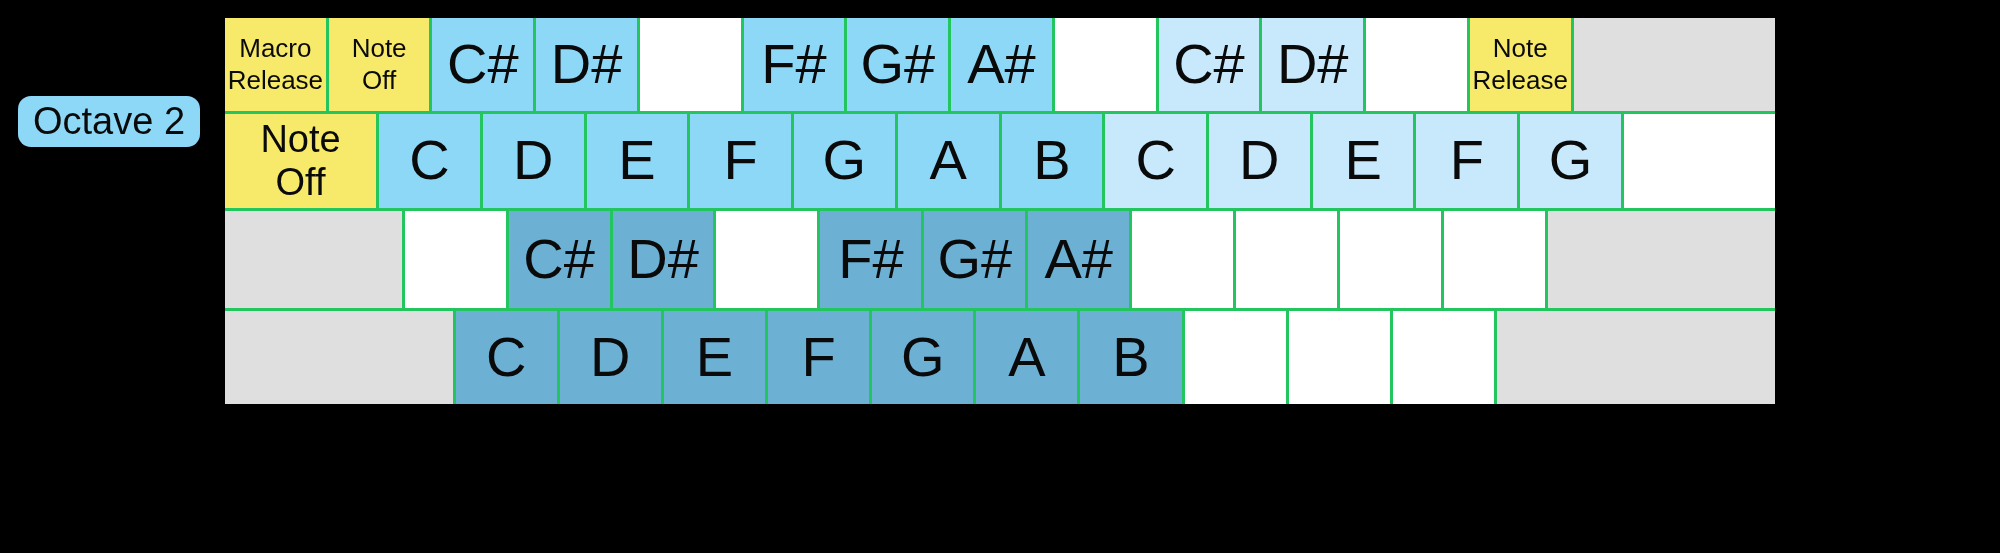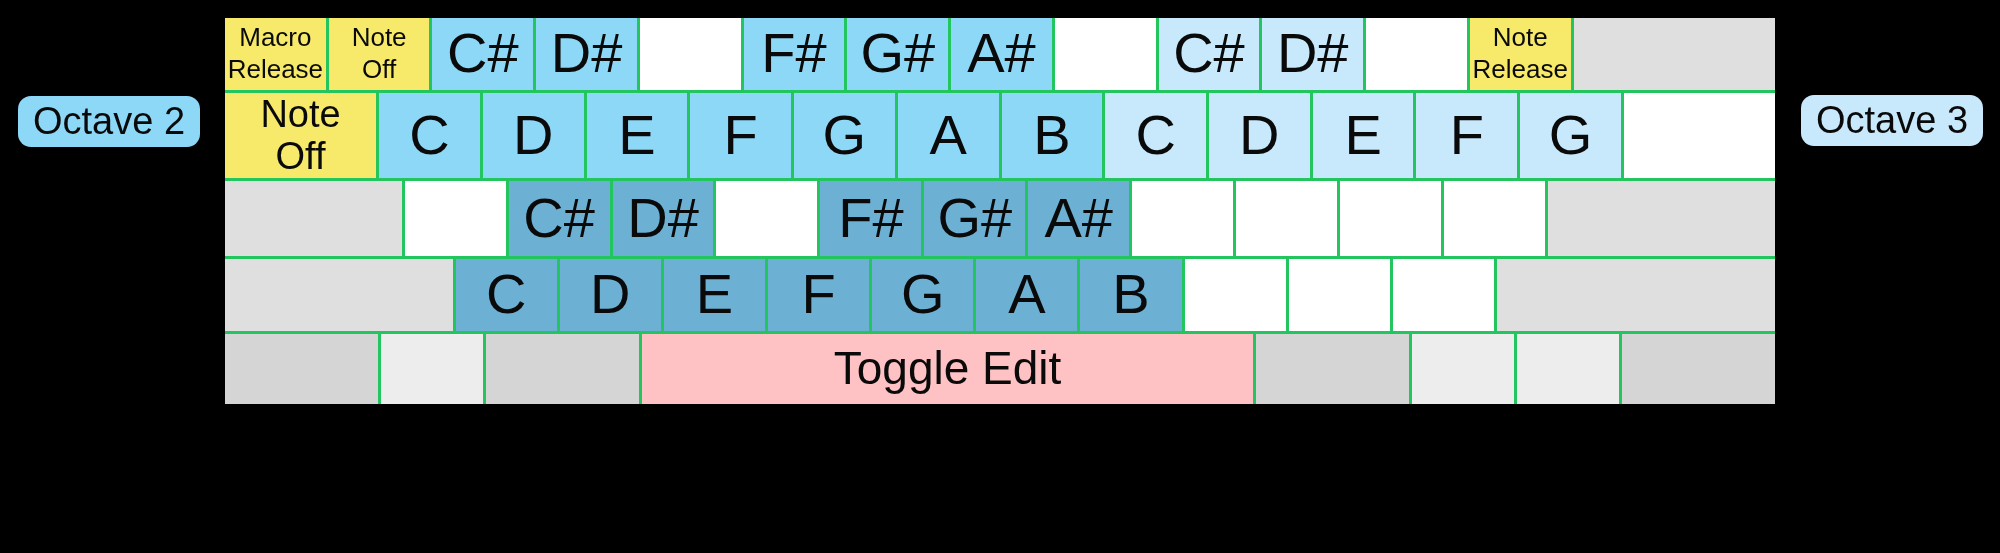--- a/index.html
+++ b/index.html
@@ -20,21 +20,20 @@
          font-size:38px;color:#0a0a0a;}
   .badge-oct2{left:18px;top:96px;}
   .badge-oct1{left:18px;top:303px;}
   .badge-oct3{left:1801px;top:95px;}
 </style>
 </head>
 <body>
 
 <div class="stage">
   <div class="badge badge-oct2" style="background: rgb(142, 216, 247);">Octave 2</div>
-  <div class="badge badge-oct3" style="background: rgb(200, 233, 251);">Octave 3</div>
   <div class="keyboard">
       <div class="row" style="height: 100px;">
         <div class="key s-sm" style="flex-grow: 4; background: rgb(247, 233, 106);">Macro
 Release</div>
         <div class="key s-sm" style="flex-grow: 4; background: rgb(247, 233, 106);">Note
 Off</div>
         <div class="key s-lg" style="flex-grow: 4; background: rgb(142, 216, 247);">C#</div>
         <div class="key s-lg" style="flex-grow: 4; background: rgb(142, 216, 247);">D#</div>
         <div class="key" style="flex-grow: 4; background: rgb(255, 255, 255);"></div>
         <div class="key s-lg" style="flex-grow: 4; background: rgb(142, 216, 247);">F#</div>
@@ -87,24 +86,14 @@
         <div class="key s-lg" style="flex-grow: 4; background: rgb(108, 176, 212);">E</div>
         <div class="key s-lg" style="flex-grow: 4; background: rgb(108, 176, 212);">F</div>
         <div class="key s-lg" style="flex-grow: 4; background: rgb(108, 176, 212);">G</div>
         <div class="key s-lg" style="flex-grow: 4; background: rgb(108, 176, 212);">A</div>
         <div class="key s-lg" style="flex-grow: 4; background: rgb(108, 176, 212);">B</div>
         <div class="key" style="flex-grow: 4; background: rgb(255, 255, 255);"></div>
         <div class="key" style="flex-grow: 4; background: rgb(255, 255, 255);"></div>
         <div class="key" style="flex-grow: 4; background: rgb(255, 255, 255);"></div>
         <div class="key" style="flex-grow: 11; background: rgb(223, 223, 223);"></div>
       </div>
-      <div class="row" style="height: 98px;">
-        <div class="key" style="flex-grow: 6; background: rgb(213, 213, 213);"></div>
-        <div class="key" style="flex-grow: 4; background: rgb(237, 237, 237);"></div>
-        <div class="key" style="flex-grow: 6; background: rgb(213, 213, 213);"></div>
-        <div class="key s-tg" style="flex-grow: 24; background: rgb(255, 194, 196);">Toggle Edit</div>
-        <div class="key" style="flex-grow: 6; background: rgb(213, 213, 213);"></div>
-        <div class="key" style="flex-grow: 4; background: rgb(237, 237, 237);"></div>
-        <div class="key" style="flex-grow: 4; background: rgb(237, 237, 237);"></div>
-        <div class="key" style="flex-grow: 6; background: rgb(213, 213, 213);"></div>
-      </div>
     </div>
 </div>
 
 </body></html>

